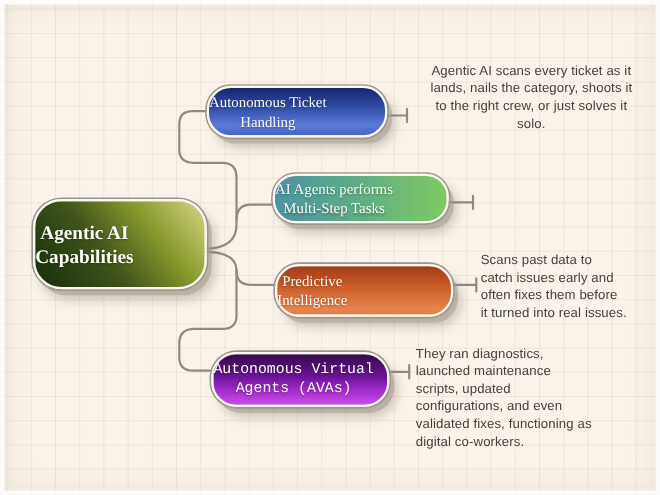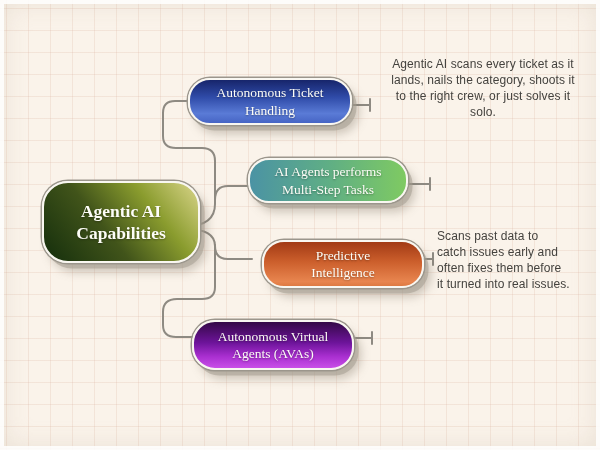--- a/index.html
+++ b/index.html
@@ -17,60 +17,60 @@
       inset 0 0 0 4px rgba(255,255,255,0.85),
       inset 0 0 28px rgba(190,168,148,0.30);
     font-family:"Liberation Sans","DejaVu Sans",sans-serif;
   }
   svg.wires{position:absolute;left:0;top:0;pointer-events:none;}
   svg.wires path, svg.wires line{
     fill:none;stroke:#8e8a82;stroke-width:2;stroke-linecap:round;
   }
   .node{
     position:absolute;
-    display:flex;align-items:center;justify-content:center;
+    display:flex;align-items:center;
     text-align:center;
     color:#fdfdf7;
     font-family:"Liberation Serif","DejaVu Serif",serif;
     white-space:pre-line;
     border:2px solid #f9f7f1;
     box-shadow:
       0 0 0 1.5px #9b968c,
       4px 5px 0 0.5px rgba(166,158,146,0.55),
       7px 9px 10px rgba(120,108,92,0.35);
     text-shadow:0 1px 2px rgba(0,0,0,0.35);
     line-height:1.28;
   }
   .node-center{
-    left:42px;top:181px;width:154px;height:78px;
+    left:30px;top:181px;width:154px;height:78px;
     border-radius:26px;
     font-size:17.5px;font-weight:bold;
     background:linear-gradient(52deg,#142e0c 0%,#41541a 40%,#8a9c2e 70%,#ded88f 102%);
   }
   .node-blue{
     left:188px;top:78px;width:160px;height:43px;
     border-radius:22px;font-size:13.5px;
     background:linear-gradient(180deg,#17256b 0%,#2f4ba8 40%,#5a7bd6 78%,#4664c4 100%);
   }
   .node-green{
     left:248px;top:158px;width:156px;height:41px;
     border-radius:21px;font-size:13.5px;
     background:linear-gradient(90deg,#4b93a4 0%,#5fae85 50%,#7fca62 100%);
     font-family:Liberation Serif, serif;
   }
   .node-orange{
     left:250px;top:240px;width:158px;height:44px;
     border-radius:22px;font-size:13.5px;
     background:linear-gradient(180deg,#a23a15 0%,#cc5f2c 45%,#e8854f 90%,#de7a42 100%);
-    margin-left:12px;
   }
   .node-purple{
     left:192px;top:320px;width:158px;height:46px;
     border-radius:23px;font-size:13.5px;
     background:linear-gradient(180deg,#340947 0%,#6d149a 45%,#a92fd0 75%,#c94fe8 100%);
+    font-family:Liberation Mono, monospace;
   }
   .desc{
     position:absolute;
     font-size:12px;
     line-height:16px;
     color:#44423e;
     white-space:pre-line;
     letter-spacing:0.1px;
   }
   .desc-1{left:378px;top:56px;width:210px;text-align:center;}
@@ -125,14 +125,20 @@
   </div>
 
   <div class="desc desc-1">Agentic AI scans every ticket as it
 lands, nails the category, shoots it
 to the right crew, or just solves it
 solo.</div>
   <div class="desc desc-3">Scans past data to
 catch issues early and
 often fixes them before
 it turned into real issues.</div>
+  <div class="desc desc-4">They ran diagnostics,
+launched maintenance
+scripts, updated
+configurations, and even
+validated fixes, functioning as
+digital co-workers.</div>
 
 </div>
 
 </body></html>

